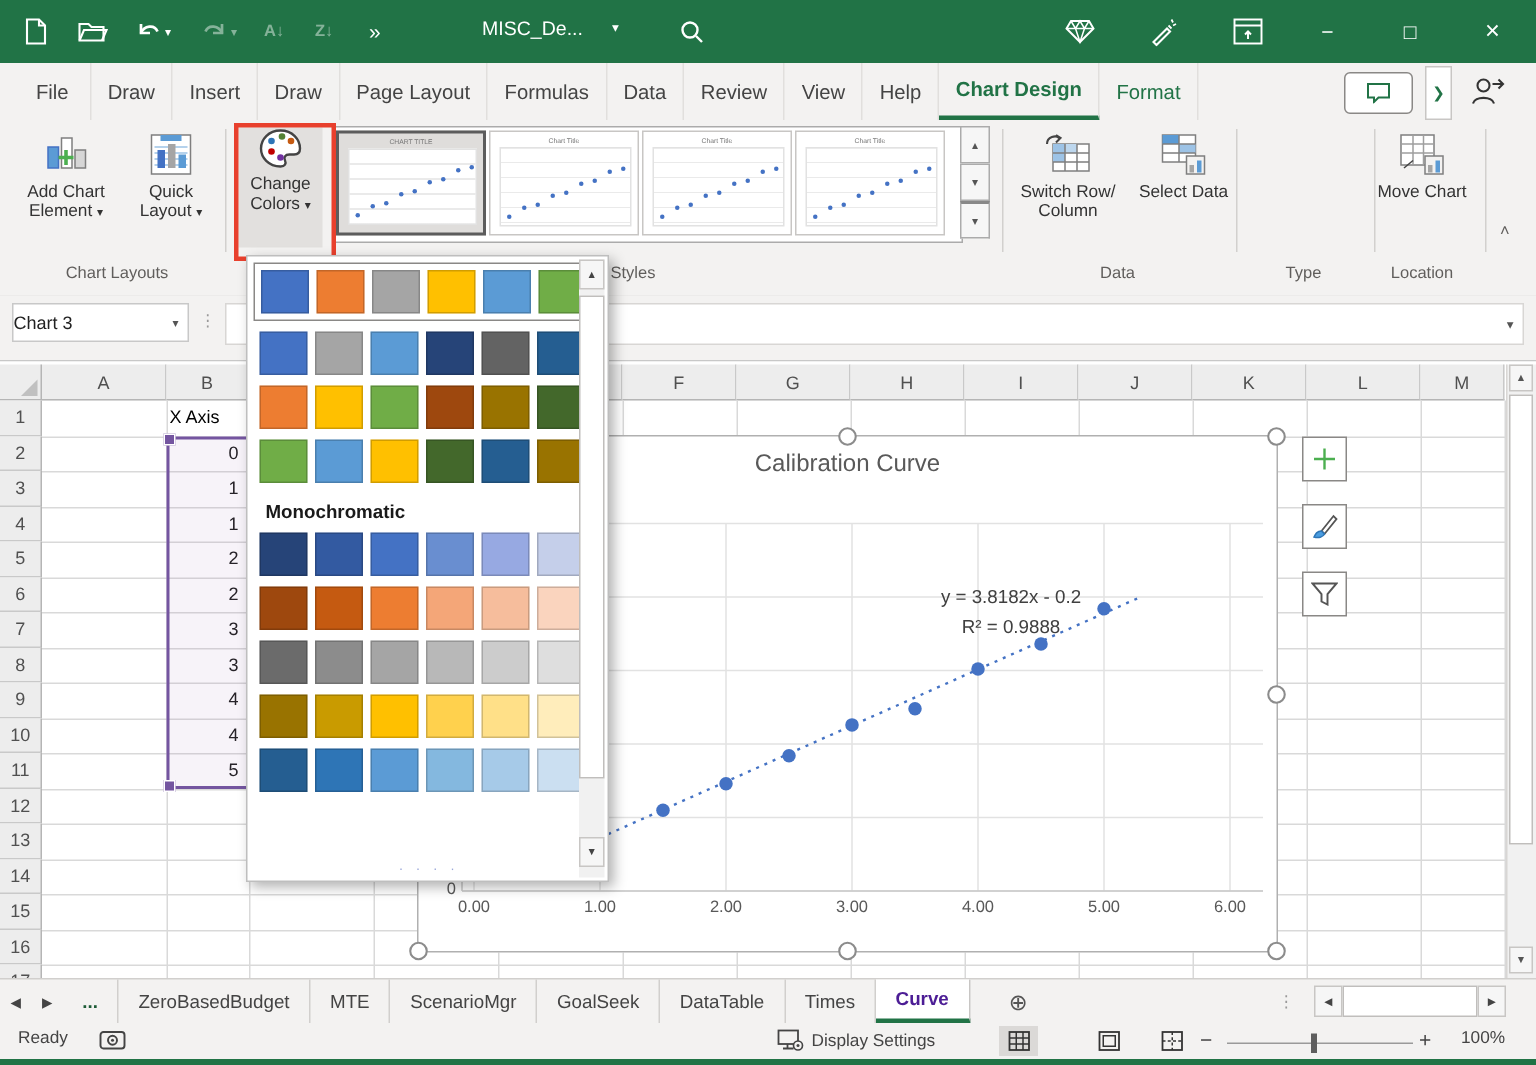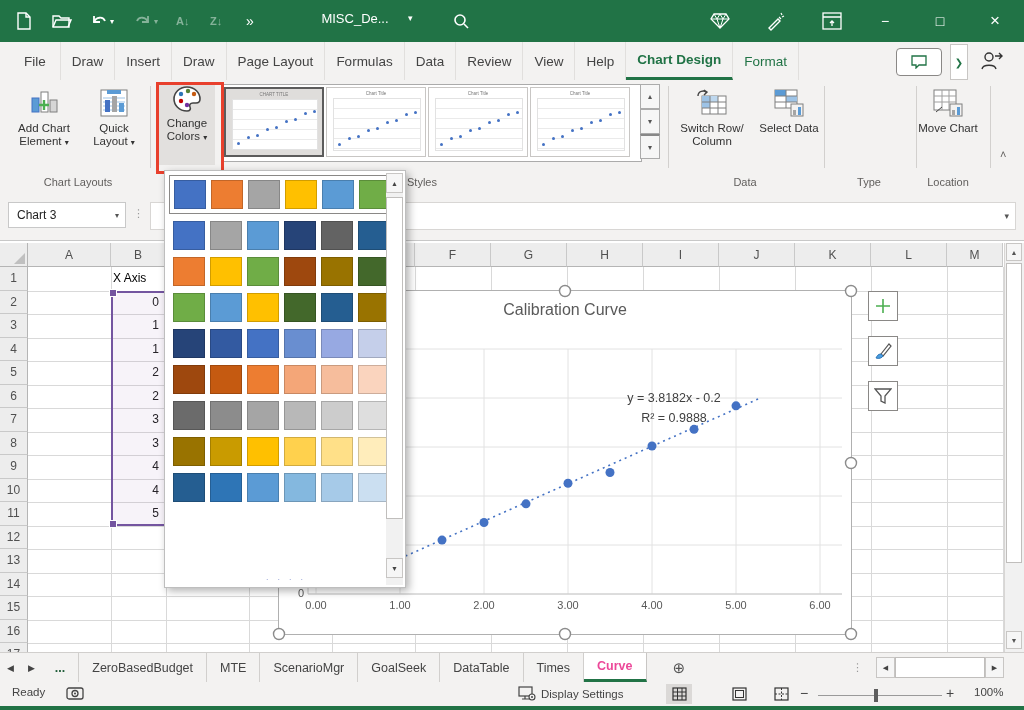--- a/index.html
+++ b/index.html
@@ -36,21 +36,21 @@
   .thumb.sel{border:2px solid #5C5C5C;background:#DFDDDB;}
   .thumb-cap{font-size:4.5px;color:#777;text-align:center;margin-top:3px;}
   .thumb-plot{position:absolute;left:6px;top:10px;right:4px;bottom:5px;background:
      repeating-linear-gradient(#fff 0 9px,#EAEAEA 9px 10px),#fff;border:1px solid #E2E2E2;}
   .tdot{position:absolute;width:3px;height:3px;border-radius:50%;background:#4472C4;}
   .galscroll{position:absolute;left:640px;top:4px;width:20px;height:76px;}
   .gsb{position:absolute;left:0;width:20px;height:25px;border:1px solid #ABABAB;background:#F6F6F6;box-sizing:border-box;
        display:flex;align-items:center;justify-content:center;font-size:8px;color:#555;}
   
   .frow{position:absolute;left:0;top:197px;width:1024px;height:44px;background:#F3F2F1;border-bottom:1px solid #C8C8C8;box-sizing:border-box;}
-  .namebox{position:absolute;left:8px;top:5px;width:118px;height:26px;background:#fff;border:1px solid #C8C8C8;display:flex;align-items:center;padding-left:8px;box-sizing:border-box;font-size:12px;color:#222;}
+  .namebox{position:absolute;left:8px;top:5px;width:118px;height:26px;background:#fff;border:1px solid #C8C8C8;display:flex;align-items:center;box-sizing:border-box;font-size:12px;color:#222;}
   .nb-chev{position:absolute;right:6px;font-size:8px;color:#555;}
   .fdots{position:absolute;left:133px;top:10px;color:#999;font-size:11px;letter-spacing:0;}
   .fbar{position:absolute;left:150px;top:5px;width:866px;height:28px;background:#fff;border:1px solid #D8D6D4;box-sizing:border-box;}
   .fbar-chev{position:absolute;right:6px;top:8px;font-size:9px;color:#555;}
   
   .gridarea{position:absolute;left:0;top:241px;width:1024px;height:411px;background:#fff;overflow:hidden;}
   .colhdr,.rowhdr{position:absolute;background:#EDEDED;color:#505050;display:flex;align-items:center;justify-content:center;font-size:12px;box-sizing:border-box;}
   .corner{position:absolute;left:0;top:2px;width:28px;height:24px;background:#EDEDED;border-right:1px solid #B5B5B5;border-bottom:1px solid #B5B5B5;box-sizing:border-box;}
   .corner:after{content:"";position:absolute;right:2px;bottom:2px;border-left:11px solid transparent;border-bottom:11px solid #C0C0C0;}
   .vline,.hline{position:absolute;background:#D9D9D9;}
@@ -76,21 +76,21 @@
   .prow .swatch{width:32px;height:29px;border:1px solid rgba(0,0,0,.18);box-sizing:border-box;}
   .prow.sel{margin:4px 4px 2px 4px;border:1.5px solid #8A8886;background:#fff;padding:4px;width:222px;}
   .mdots{position:absolute;left:95px;bottom:3px;width:52px;text-align:center;color:#9AA7D9;font-size:9px;letter-spacing:3px;}
   .mscroll{position:absolute;right:2px;top:2px;width:17px;height:412px;background:#F1F1F1;}
   .msb{position:absolute;left:0;width:17px;height:20px;border:1px solid #C8C6C4;background:#F6F6F6;display:flex;align-items:center;justify-content:center;font-size:7px;color:#444;box-sizing:border-box;}
   .msthumb{position:absolute;left:0;top:24px;width:17px;height:322px;background:#fff;border:1px solid #C0BEBC;box-sizing:border-box;}
   
   .tabbar{position:absolute;left:0;top:652px;width:1024px;height:30px;background:#F3F2F1;border-top:1px solid #D1CFCD;display:flex;align-items:stretch;box-sizing:border-box;}
   .navarr{display:flex;align-items:center;padding:0 7px;color:#444;font-size:9px;}
   .sheettab{display:flex;align-items:center;padding:0 13px;font-size:12.5px;color:#444;border-right:1px solid #D1CFCD;white-space:nowrap;}
-  .sheettab.active{background:#fff;color:#ec4899;font-weight:700;border-bottom:3px solid #217346;border-right:1px solid #C8C6C4;}
+  .sheettab.active{background:#fff;color:#4c1d95;font-weight:700;border-bottom:3px solid #217346;border-right:1px solid #C8C6C4;}
   .newsheet{display:flex;align-items:center;margin-left:26px;color:#555;font-size:15px;}
   .tb-dots{position:absolute;left:852px;top:8px;color:#999;font-size:11px;}
   .hscroll{position:absolute;left:876px;top:4px;width:130px;height:21px;}
   .hsb{position:absolute;top:0;width:19px;height:21px;border:1px solid #C8C6C4;background:#F6F6F6;display:flex;align-items:center;justify-content:center;font-size:7px;color:#444;box-sizing:border-box;}
   .hsthumb{position:absolute;left:19px;top:0;width:90px;height:21px;background:#fff;border:1px solid #C0BEBC;box-sizing:border-box;}
   
   .statusbar{position:absolute;left:0;top:682px;width:1024px;height:24px;background:#F3F2F1;font-size:11.5px;color:#444;}
   .greenstrip{position:absolute;left:0;top:706px;width:1024px;height:4px;background:#217346;}
   .sb-item{position:absolute;top:4px;display:flex;align-items:center;gap:5px;}
   .viewico{position:absolute;top:2px;width:26px;height:20px;display:flex;align-items:center;justify-content:center;}
@@ -543,20 +543,21 @@
         </div>
         <div class="prow">
           <span class="swatch" style="background: rgb(112, 173, 71);"></span>
           <span class="swatch" style="background: rgb(91, 155, 213);"></span>
           <span class="swatch" style="background: rgb(255, 192, 0);"></span>
           <span class="swatch" style="background: rgb(67, 104, 43);"></span>
           <span class="swatch" style="background: rgb(37, 94, 145);"></span>
           <span class="swatch" style="background: rgb(153, 115, 0);"></span>
         </div>
       </div>
+    <div class="mh" style="margin-top:12px">Monochromatic</div>
     <div id="mono-rows">
         <div class="prow">
           <span class="swatch" style="background: rgb(38, 68, 120);"></span>
           <span class="swatch" style="background: rgb(51, 90, 161);"></span>
           <span class="swatch" style="background: rgb(68, 114, 196);"></span>
           <span class="swatch" style="background: rgb(105, 142, 208);"></span>
           <span class="swatch" style="background: rgb(151, 169, 226);"></span>
           <span class="swatch" style="background: rgb(197, 207, 234);"></span>
         </div>
         <div class="prow">

